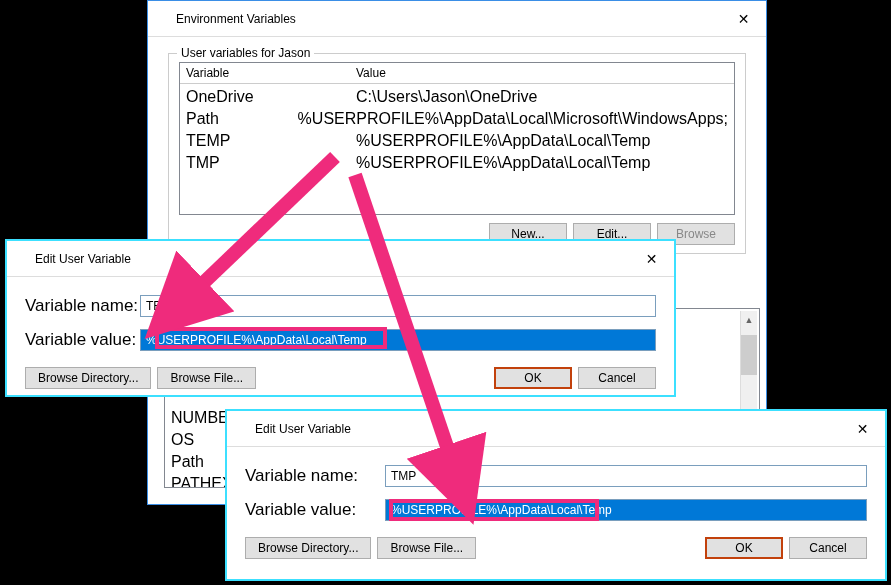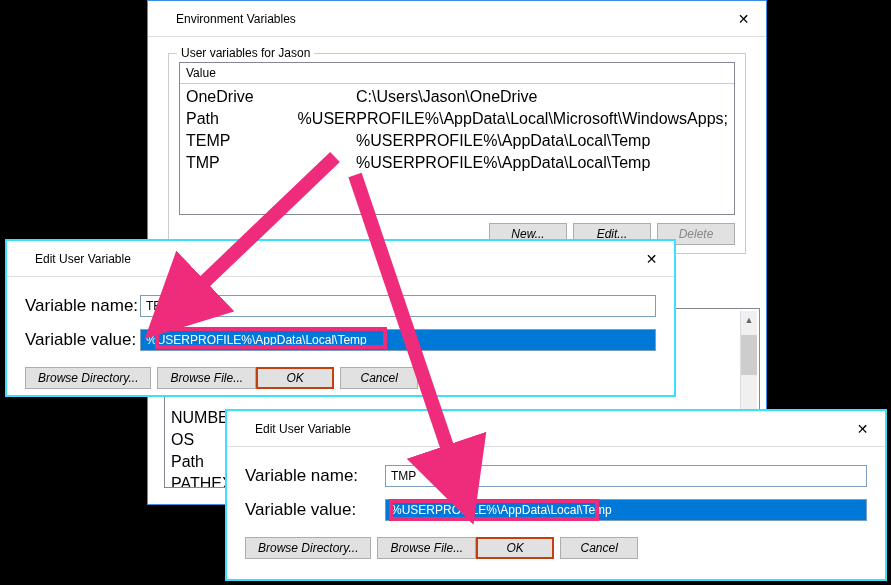--- a/index.html
+++ b/index.html
@@ -18,30 +18,30 @@
     .table { border: 1px solid #828790; background: #fff; }
     .table-header { display: flex; border-bottom: 1px solid #ccc; }
     .table-header > div { padding: 3px 6px; font-size: 12px; }
     .col-var { width: 170px; }
     .col-val { flex: 1; }
     .table-body { padding: 2px 0; height: 130px; }
     .table-row { display: flex; padding: 1px 0; }
     .table-row > div { padding: 1px 6px; font-size: 16px; }
     
     .btn-row { display: flex; gap: 6px; justify-content: flex-end; margin-top: 8px; }
-    .btn { padding: 3px 12px; min-width: 78px; height: 22px; border: 1px solid #adadad; background: #e1e1e1; font-size: 12px; cursor: pointer; text-align: center; font-style: italic; }
+    .btn { padding: 3px 12px; min-width: 78px; height: 22px; border: 1px solid #adadad; background: #e1e1e1; font-size: 12px; cursor: pointer; text-align: center; }
     .btn.default { border: 2px solid #c2410c; padding: 2px 22px; }
     .btn.disabled { color: #888; }
     
     .form-row { display: flex; align-items: center; margin-bottom: 12px; }
     .form-label { width: 115px; font-size: 17px; }
     .form-input { flex: 1; border: 1px solid #7a9ebd; height: 22px; padding: 2px 5px; font-size: 12px; font-family: inherit; }
     .form-input.highlight { background: #0078d7; color: #fff; }
     
-    .btn-row-left-right { display: flex; justify-content: flex-start; margin-top: 16px; }
+    .btn-row-left-right { display: flex; justify-content: space-between; margin-top: 16px; }
     .btn-group { display: flex; gap: 6px; }
     
     
     #win-env { left: 147px; top: 0; width: 620px; height: 505px; border: 1px solid #3a8ee6; }
     #win-edit1 { left: 5px; top: 239px; width: 671px; height: 158px; border: 2px solid #3ce0ff; }
     #win-edit2 { left: 225px; top: 409px; width: 662px; height: 172px; border: 2px solid #3ce0ff; }
     
     .sys-vars { position: absolute; left: 164px; top: 308px; width: 596px; }
     .sys-table { border: 1px solid #828790; background: #fff; height: 180px; }
     .sys-table-body { padding: 2px 0; height: 140px; overflow-y: scroll; }
@@ -65,20 +65,21 @@
     <span class="title">Environment Variables</span>
     <div class="close-btn">
       <span>✕</span>
     </div>
   </div>
   <div class="content">
     <div class="groupbox" style="margin-top:6px;">
       <span class="groupbox-label">User variables for Jason</span>
       <div class="table">
         <div class="table-header">
+          <div class="col-var">Variable</div>
           <div class="col-val">Value</div>
         </div>
         <div class="table-body">
           <div class="table-row">
             <div class="col-var">OneDrive</div>
             <div class="col-val">C:\Users\Jason\OneDrive</div>
           </div>
           <div class="table-row">
             <div class="col-var">Path</div>
             <div class="col-val">%USERPROFILE%\AppData\Local\Microsoft\WindowsApps;</div>
@@ -89,21 +90,21 @@
           </div>
           <div class="table-row">
             <div class="col-var">TMP</div>
             <div class="col-val">%USERPROFILE%\AppData\Local\Temp</div>
           </div>
         </div>
       </div>
       <div class="btn-row">
         <button class="btn">New...</button>
         <button class="btn">Edit...</button>
-        <button class="btn disabled">Delete</button>
+        <button class="btn disabled">Browse</button>
       </div>
     </div>
   </div>
 </div>
 
 <div class="sys-vars">
   <div class="sys-table" style="position:relative;">
     <div class="sys-table-body" style="overflow:hidden; position:relative; height:100%;">
       <div style="padding:96px 0 0 0;">
         <div class="table-row">

